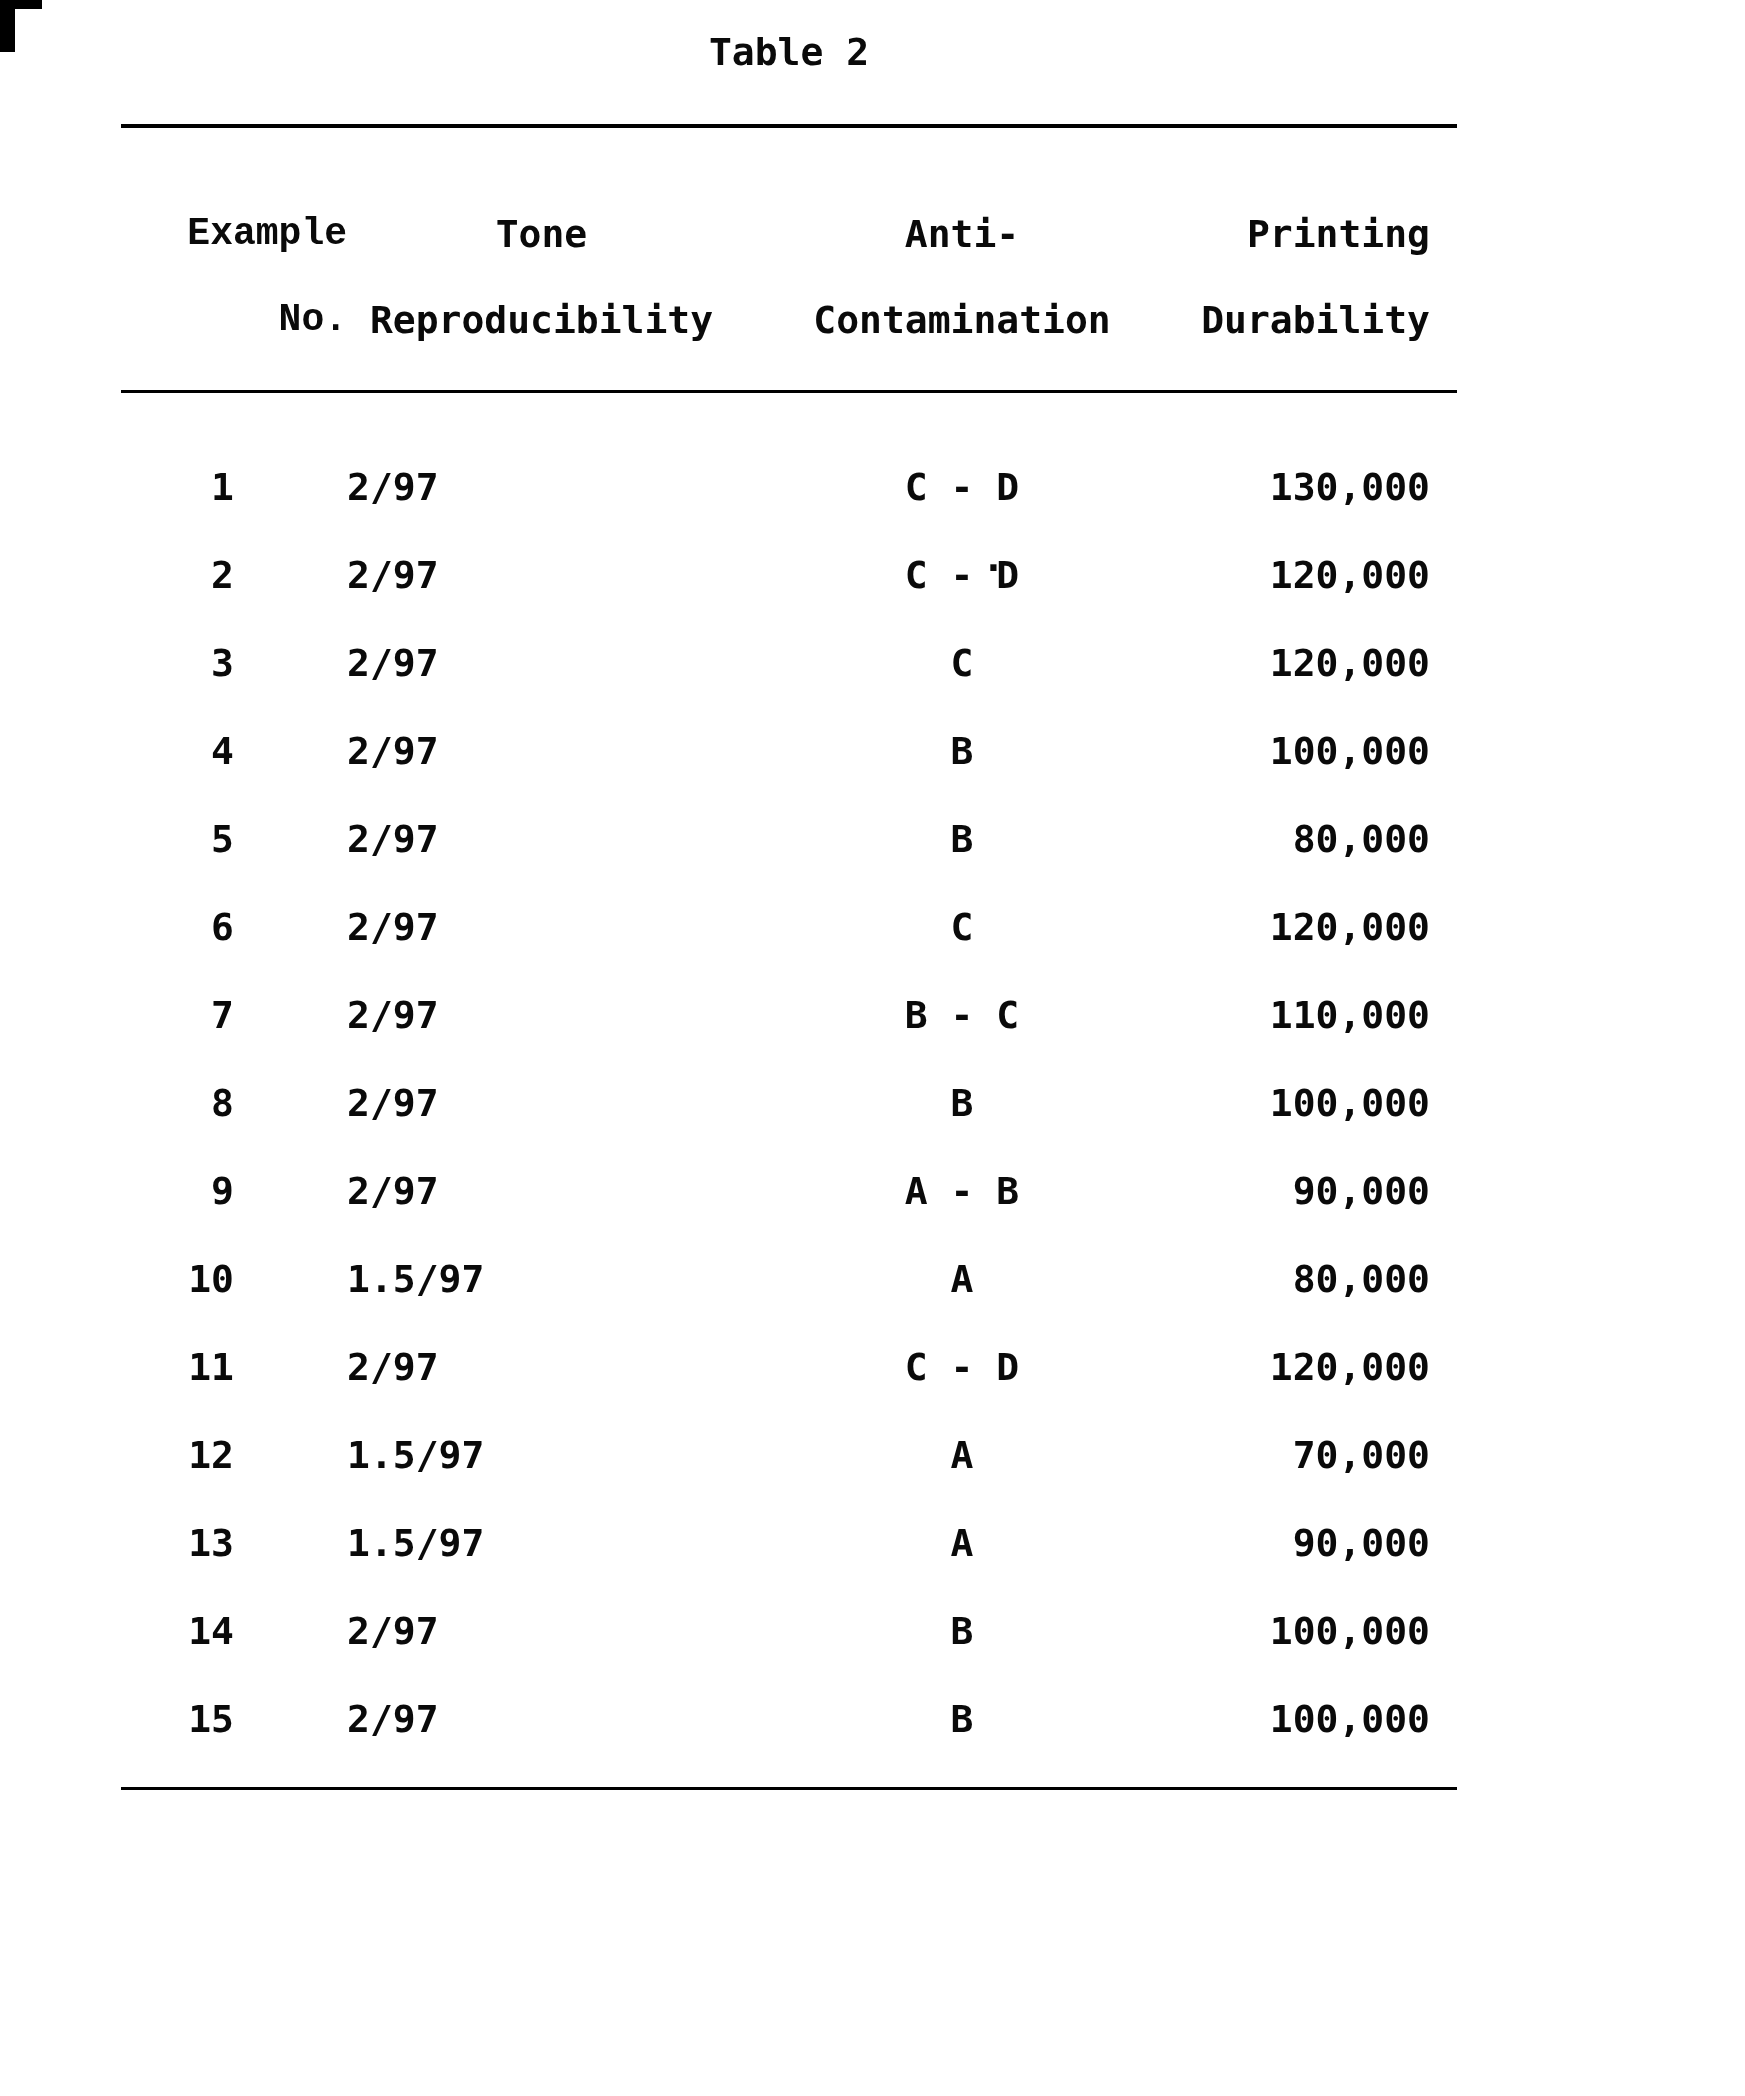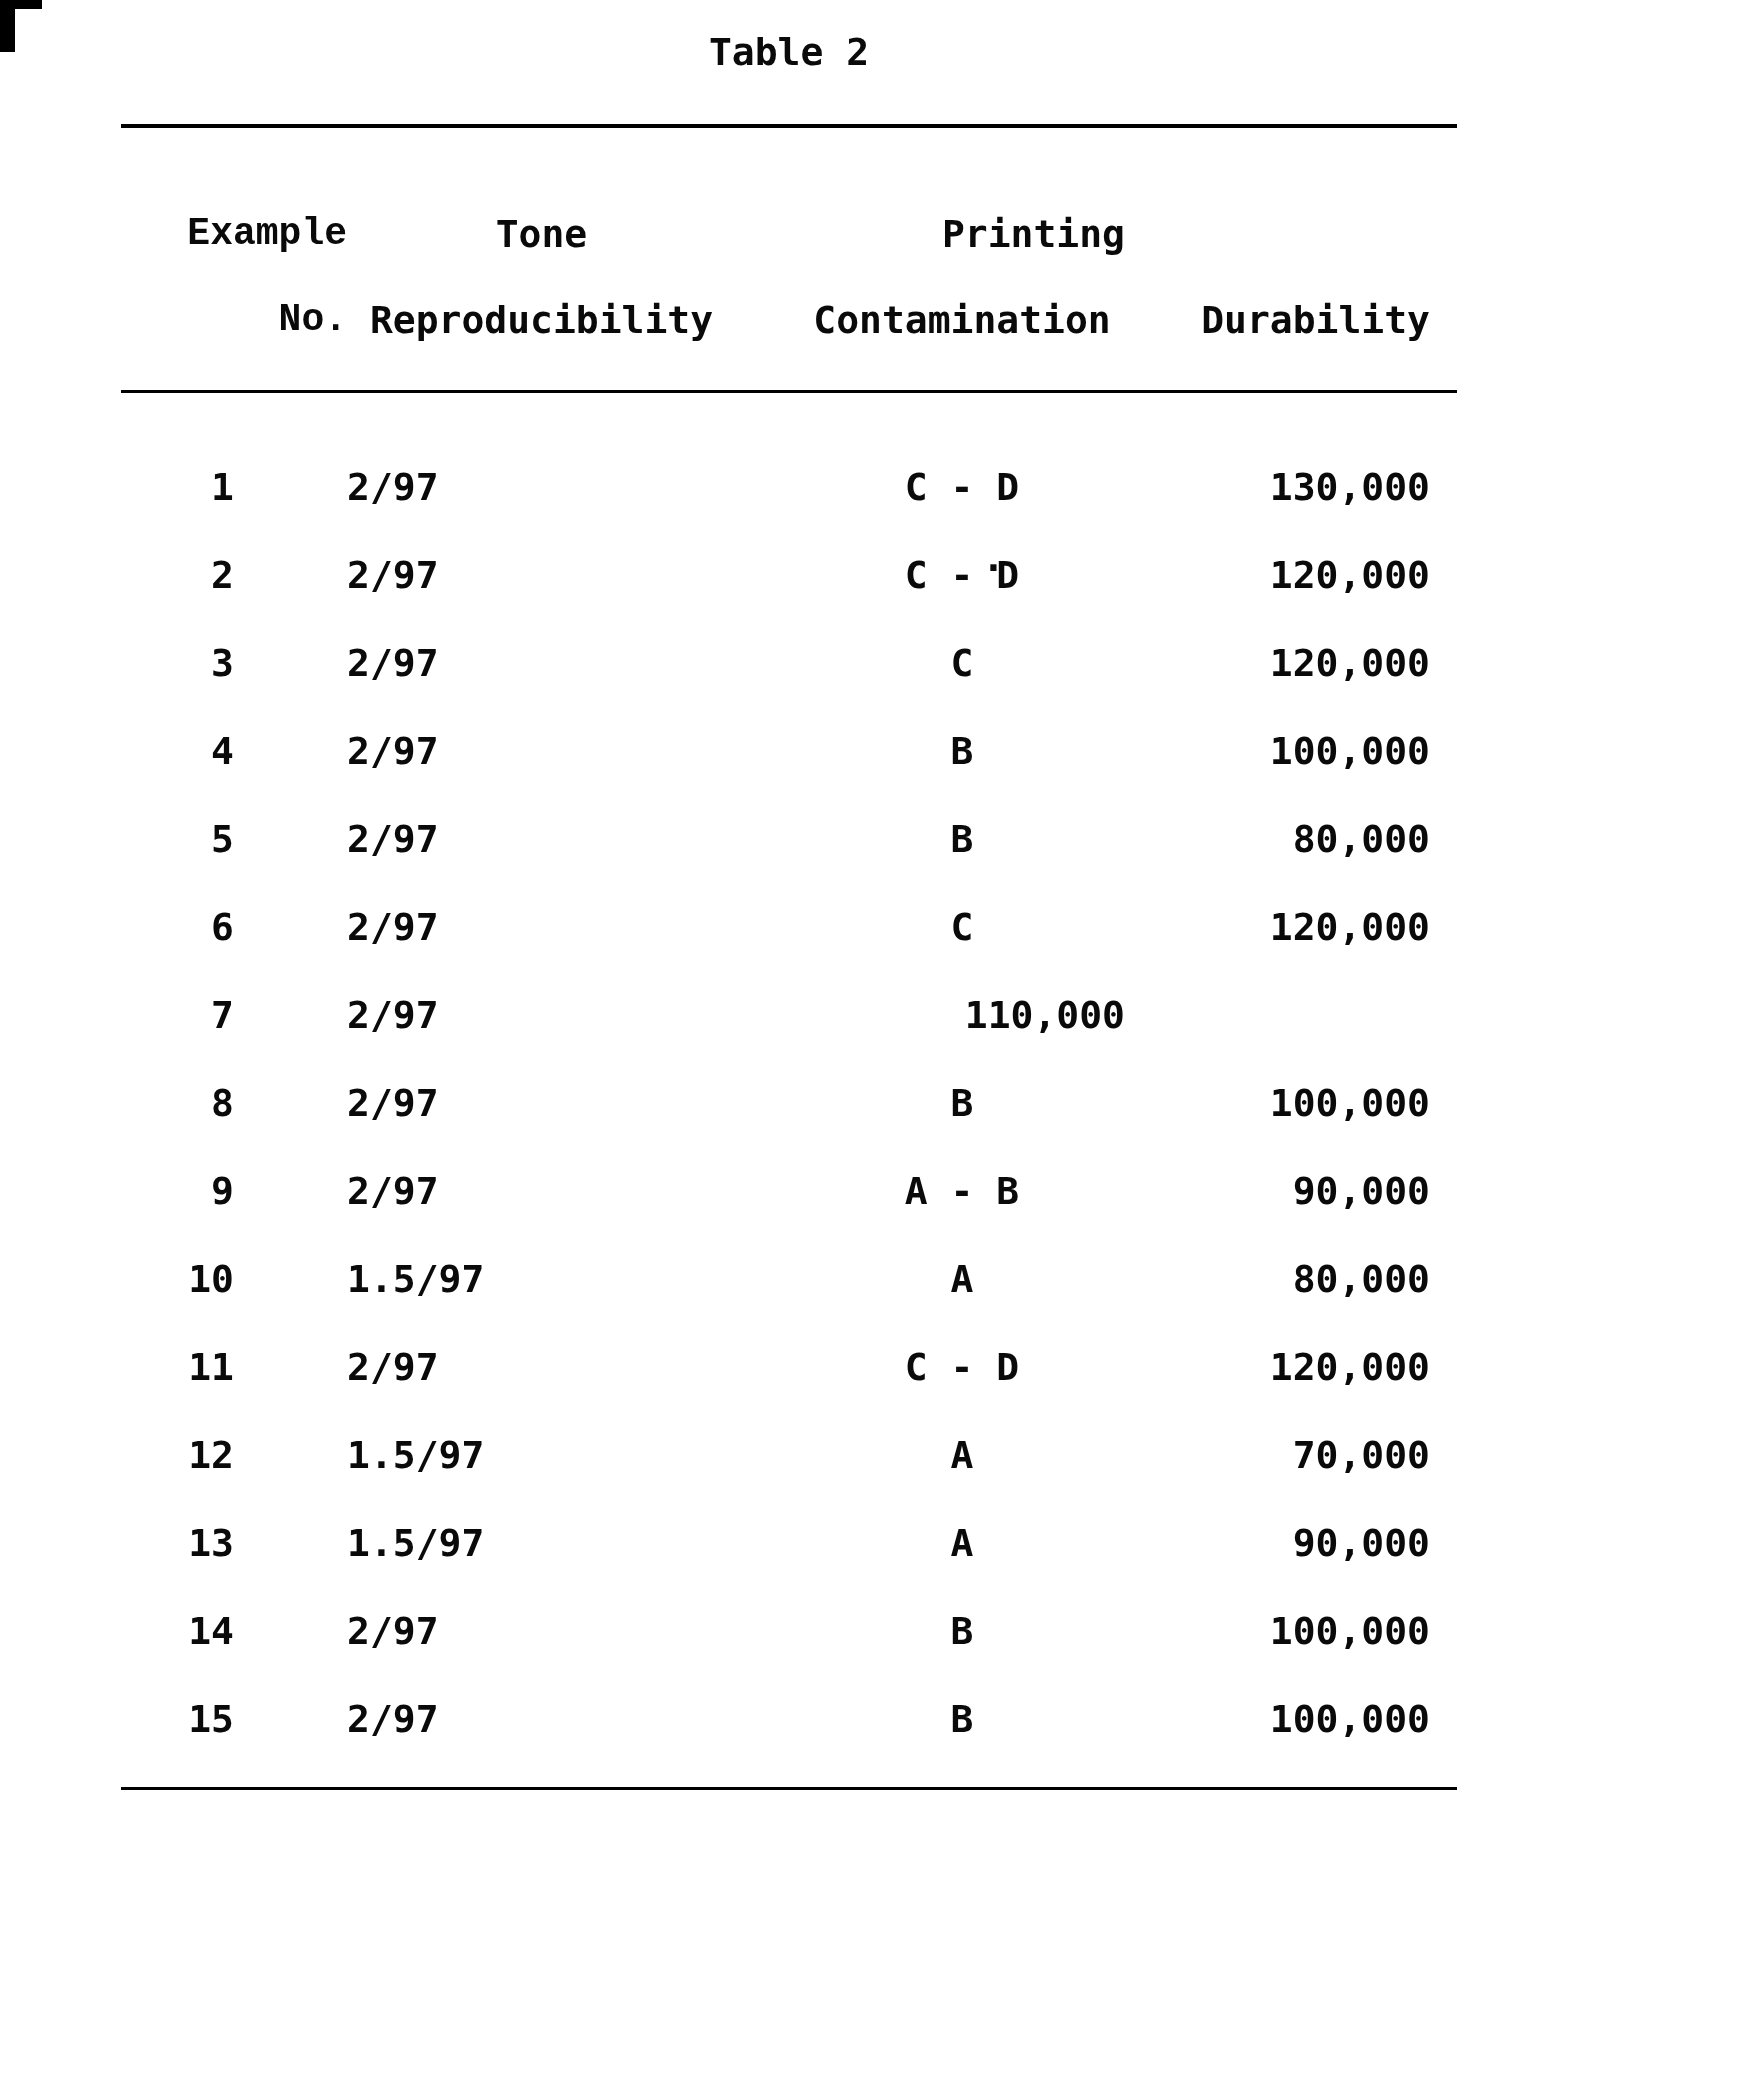--- a/index.html
+++ b/index.html
@@ -86,20 +86,21 @@
   <div class="doc">
 
     <div class="title">Table 2</div>
 
     <div class="rule rule-top"></div>
 
     <div class="thead">
       <div class="thead-row">
         <div class="cell th1">Example</div>
         <div class="cell th2">Tone</div>
+        <div class="cell th3">Anti-</div>
         <div class="cell th4">Printing</div>
       </div>
       <div class="thead-row">
         <div class="cell th1">No.</div>
         <div class="cell th2">Reproducibility</div>
         <div class="cell th3">Contamination</div>
         <div class="cell th4">Durability</div>
       </div>
     </div>
 
@@ -144,20 +145,21 @@
   <div class="trow">
     <div class="cell td1">6</div>
     <div class="cell td2">2/97</div>
     <div class="cell td3">C</div>
     <div class="cell td4">120,000</div>
   </div>
 
   <div class="trow">
     <div class="cell td1">7</div>
     <div class="cell td2">2/97</div>
+    <div class="cell td3">B - C</div>
     <div class="cell td4">110,000</div>
   </div>
 
   <div class="trow">
     <div class="cell td1">8</div>
     <div class="cell td2">2/97</div>
     <div class="cell td3">B</div>
     <div class="cell td4">100,000</div>
   </div>
 

